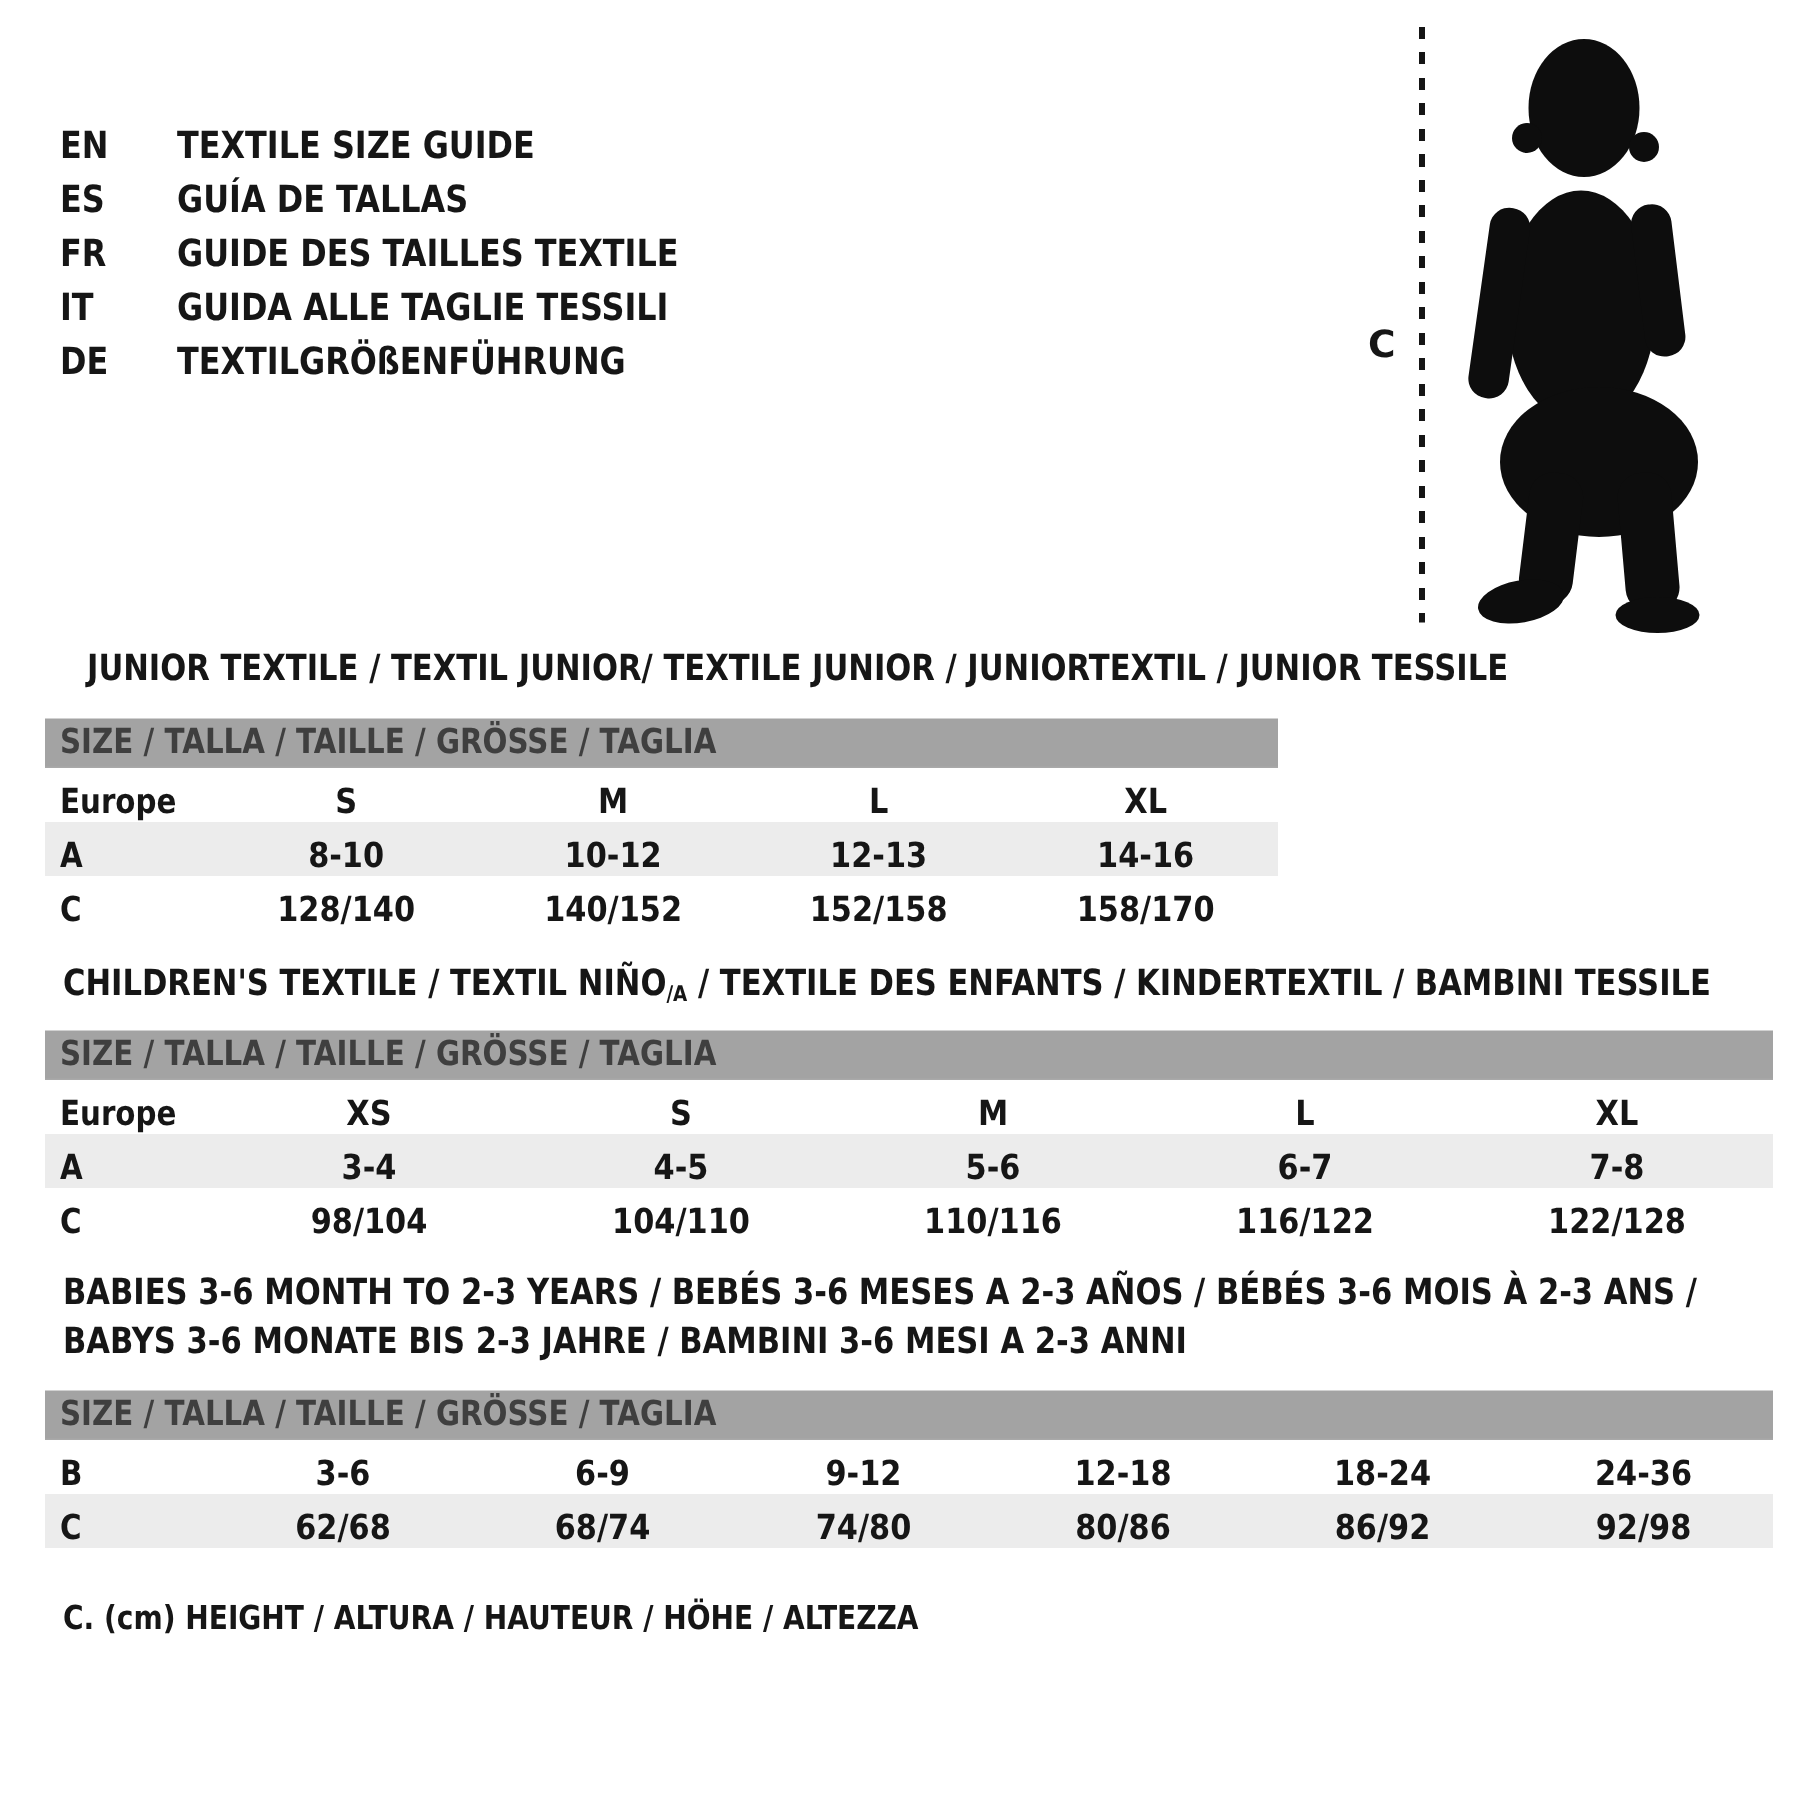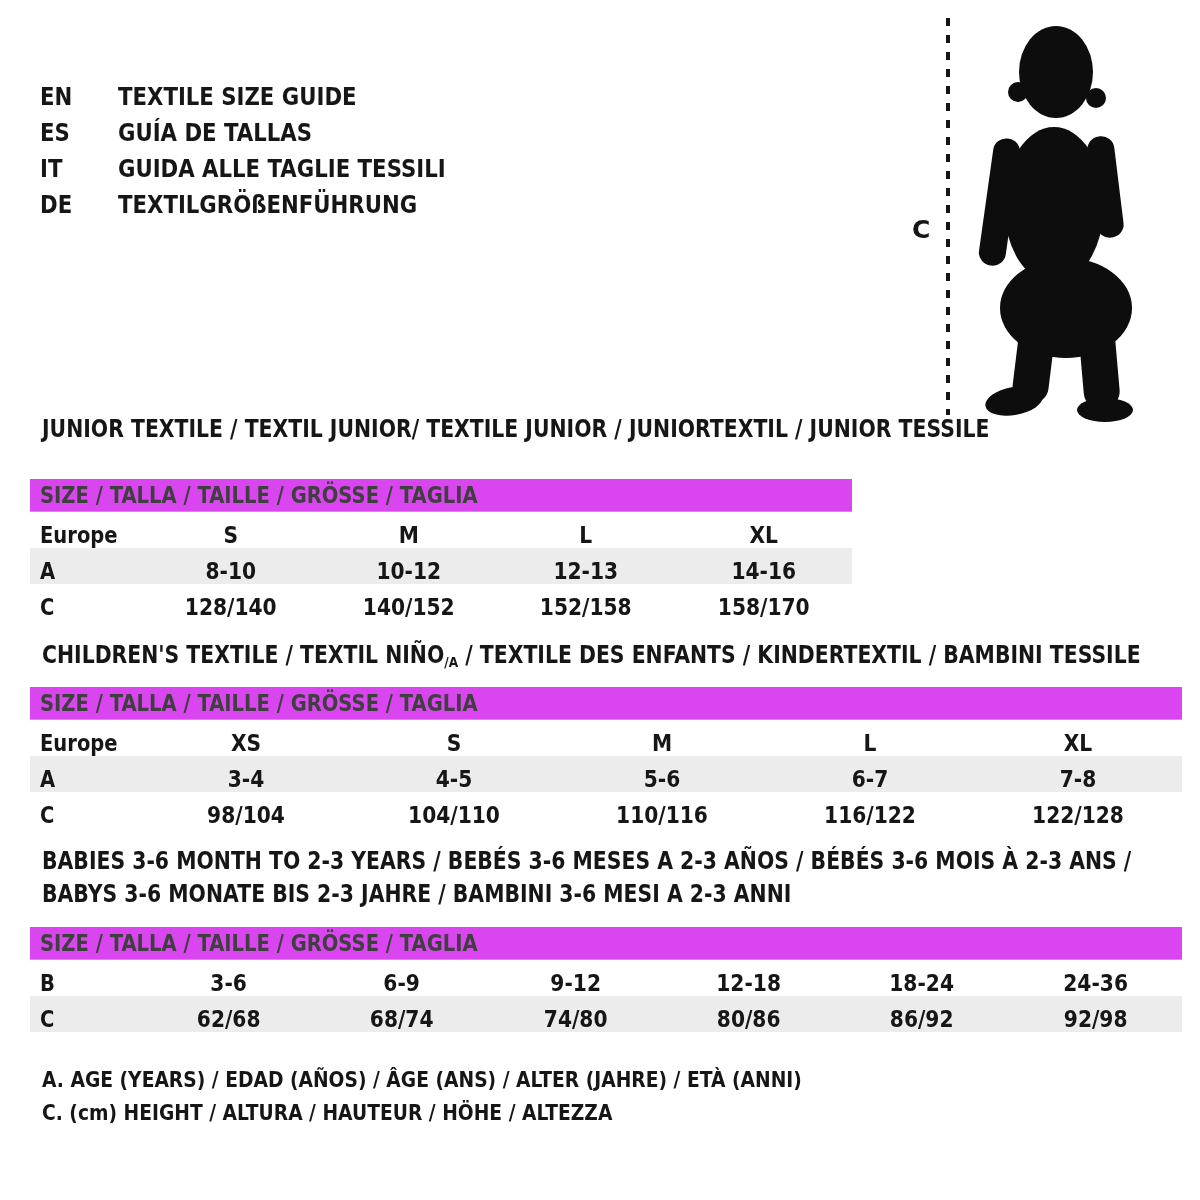--- a/index.html
+++ b/index.html
@@ -25,21 +25,21 @@
   .baby{position:absolute;left:958px;top:20px;}
 
   
   .sec-heading{position:absolute;left:42px;font-size:24px;white-space:nowrap;}
   .sub-a{font-size:.6em;vertical-align:-0.28em;}
   .two-line{line-height:33px;}
 
   
   .size-table{position:absolute;left:30px;}
   .bar{
-    height:33px;background:#d946ef;border-bottom:1px solid #a9a9a9;
+    height:33px;background:#a3a3a3;border-bottom:1px solid #a9a9a9;
     display:flex;align-items:center;padding-left:10px;box-sizing:border-box;
     color:#3f3f3f;font-size:23px;
   }
   .trow{display:flex;height:36px;align-items:flex-end;font-size:23px;}
   .trow.shaded{background:#ececec;}
   .lbl{flex:0 0 102px;padding-left:10px;}
   .cell{flex:1;text-align:center;transform:scaleX(.88);}
 
   
   .legend{position:absolute;left:42px;top:1063px;font-size:22px;line-height:33px;}
@@ -48,20 +48,24 @@
 <body>
 
 <div class="lang-block">
   <div class="lang-row">
     <span class="lang-code"><span class="cond">EN</span></span>
     <span class="cond">TEXTILE SIZE GUIDE</span>
   </div>
   <div class="lang-row">
     <span class="lang-code"><span class="cond">ES</span></span>
     <span class="cond">GUÍA DE TALLAS</span>
+  </div>
+  <div class="lang-row">
+    <span class="lang-code"><span class="cond">FR</span></span>
+    <span class="cond">GUIDE DES TAILLES TEXTILE</span>
   </div>
   <div class="lang-row">
     <span class="lang-code"><span class="cond">IT</span></span>
     <span class="cond">GUIDA ALLE TAGLIE TESSILI</span>
   </div>
   <div class="lang-row">
     <span class="lang-code"><span class="cond">DE</span></span>
     <span class="cond">TEXTILGRÖßENFÜHRUNG</span>
   </div>
 </div>
@@ -77,21 +81,21 @@
     <rect x="28" y="118" width="27" height="128" rx="13" transform="rotate(8 41 182)"></rect>
     <rect x="134" y="116" width="27" height="102" rx="13" transform="rotate(-7 147 167)"></rect>
     <ellipse cx="108" cy="288" rx="66" ry="50"></ellipse>
     <rect x="58" y="295" width="36" height="88" rx="16" transform="rotate(7 76 339)"></rect>
     <rect x="123" y="295" width="36" height="93" rx="16" transform="rotate(-5 141 341)"></rect>
     <ellipse cx="56" cy="381" rx="29" ry="14" transform="rotate(-10 56 381)"></ellipse>
     <ellipse cx="147" cy="390" rx="28" ry="12"></ellipse>
   </g>
 </svg>
 
-<div class="sec-heading" style="top:415px;">
+<div class="sec-heading" style="top:431px;margin-left:16px;">
   <span class="cond">JUNIOR TEXTILE / TEXTIL JUNIOR/ TEXTILE JUNIOR / JUNIORTEXTIL / JUNIOR TESSILE</span>
 </div>
 <div class="size-table" style="top:479px;width:822px;">
   <div class="bar">
     <span class="cond">SIZE / TALLA / TAILLE / GRÖSSE / TAGLIA</span>
   </div>
   <div class="trow">
     <span class="lbl"><span class="cond">Europe</span></span>
     <span class="cell">S</span>
     <span class="cell">M</span>
@@ -169,15 +173,14 @@
     <span class="cell">62/68</span>
     <span class="cell">68/74</span>
     <span class="cell">74/80</span>
     <span class="cell">80/86</span>
     <span class="cell">86/92</span>
     <span class="cell">92/98</span>
   </div>
 </div>
 
 <div class="legend">
-  <div><span class="cond">A. AGE (YEARS) / EDAD (AÑOS) / ÂGE (ANS) / ALTER (JAHRE) / ETÀ (ANNI)</span></div>
   <div><span class="cond">C. (cm) HEIGHT / ALTURA / HAUTEUR / HÖHE / ALTEZZA</span></div>
 </div>
 
 </body></html>

